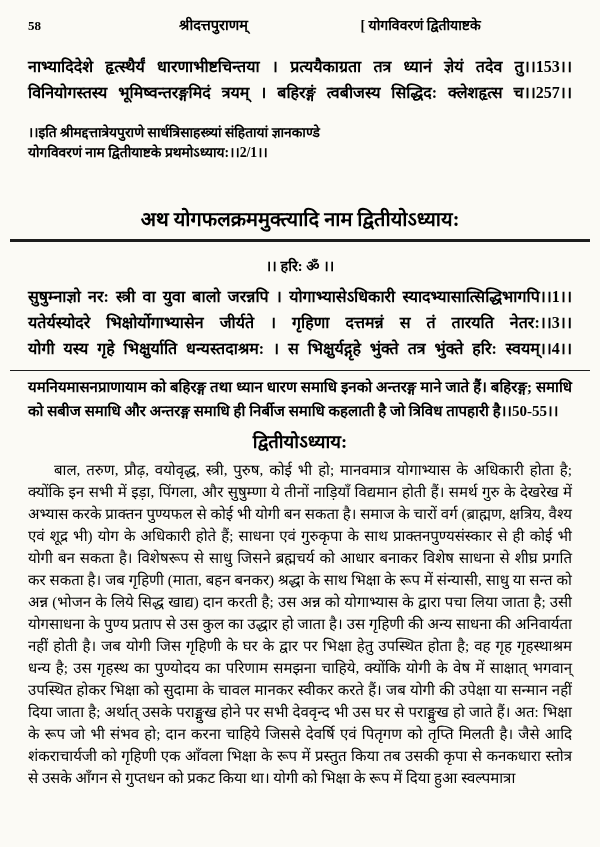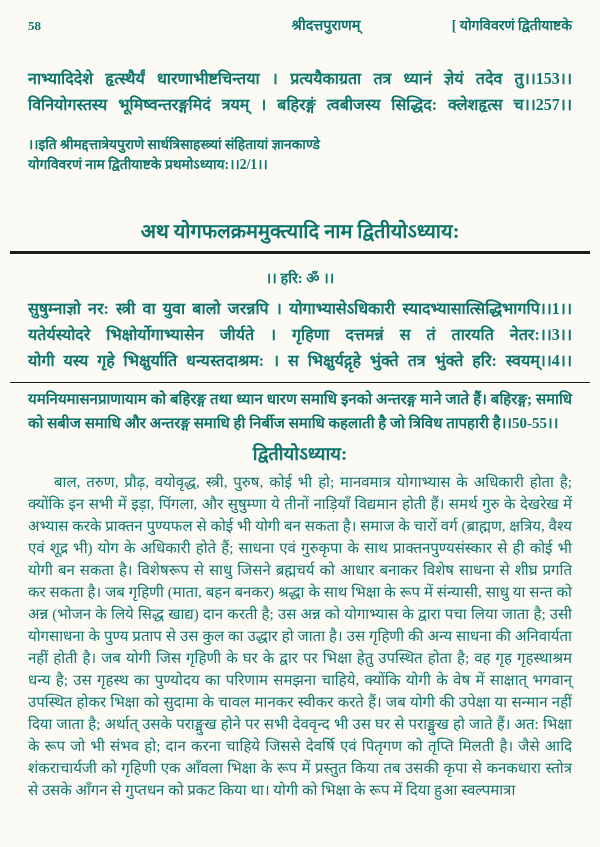--- a/index.html
+++ b/index.html
@@ -3,36 +3,36 @@
 <meta charset="utf-8">
 <style>
   * { margin: 0; padding: 0; box-sizing: border-box; }
   html, body { background: #e8e6e0; }
   .page {
     position: relative;
     width: 600px;
     height: 847px;
     margin: 0 auto;
     background: #fbfaf5;
-    color: #0f766e;
+    color: #000000;
     font-family: "Liberation Serif", "DejaVu Serif", serif;
     padding: 14px 28px 0 28px;
     overflow: hidden;
   }
   .running-head {
     display: flex;
     align-items: baseline;
     font-size: 13.5px;
     font-weight: bold;
   }
   .running-head .pg-num { flex: 1; text-align: left; font-size: 13px; }
-  .running-head .book-title { flex: 1.2; text-align: right; font-size: 14.5px; }
-  .running-head .section-ref { flex: 1.4; text-align: right; font-size: 14px; }
+  .running-head .book-title { flex: 1.2; text-align: left; font-size: 14.5px; }
+  .running-head .section-ref { flex: 1.4; text-align: left; font-size: 14px; }
 
-  .verse-block { margin-top: 32px; }
+  .verse-block { margin-top: 20px; }
   .verse-line {
     font-size: 16px;
     font-weight: bold;
     line-height: 26px;
     text-align: justify;
     text-align-last: justify;
     white-space: normal;
   }
   .colophon { margin-top: 17px; text-align: left; font-weight: bold; }
   .colophon .c-line { font-size: 13.8px; line-height: 20px; }

